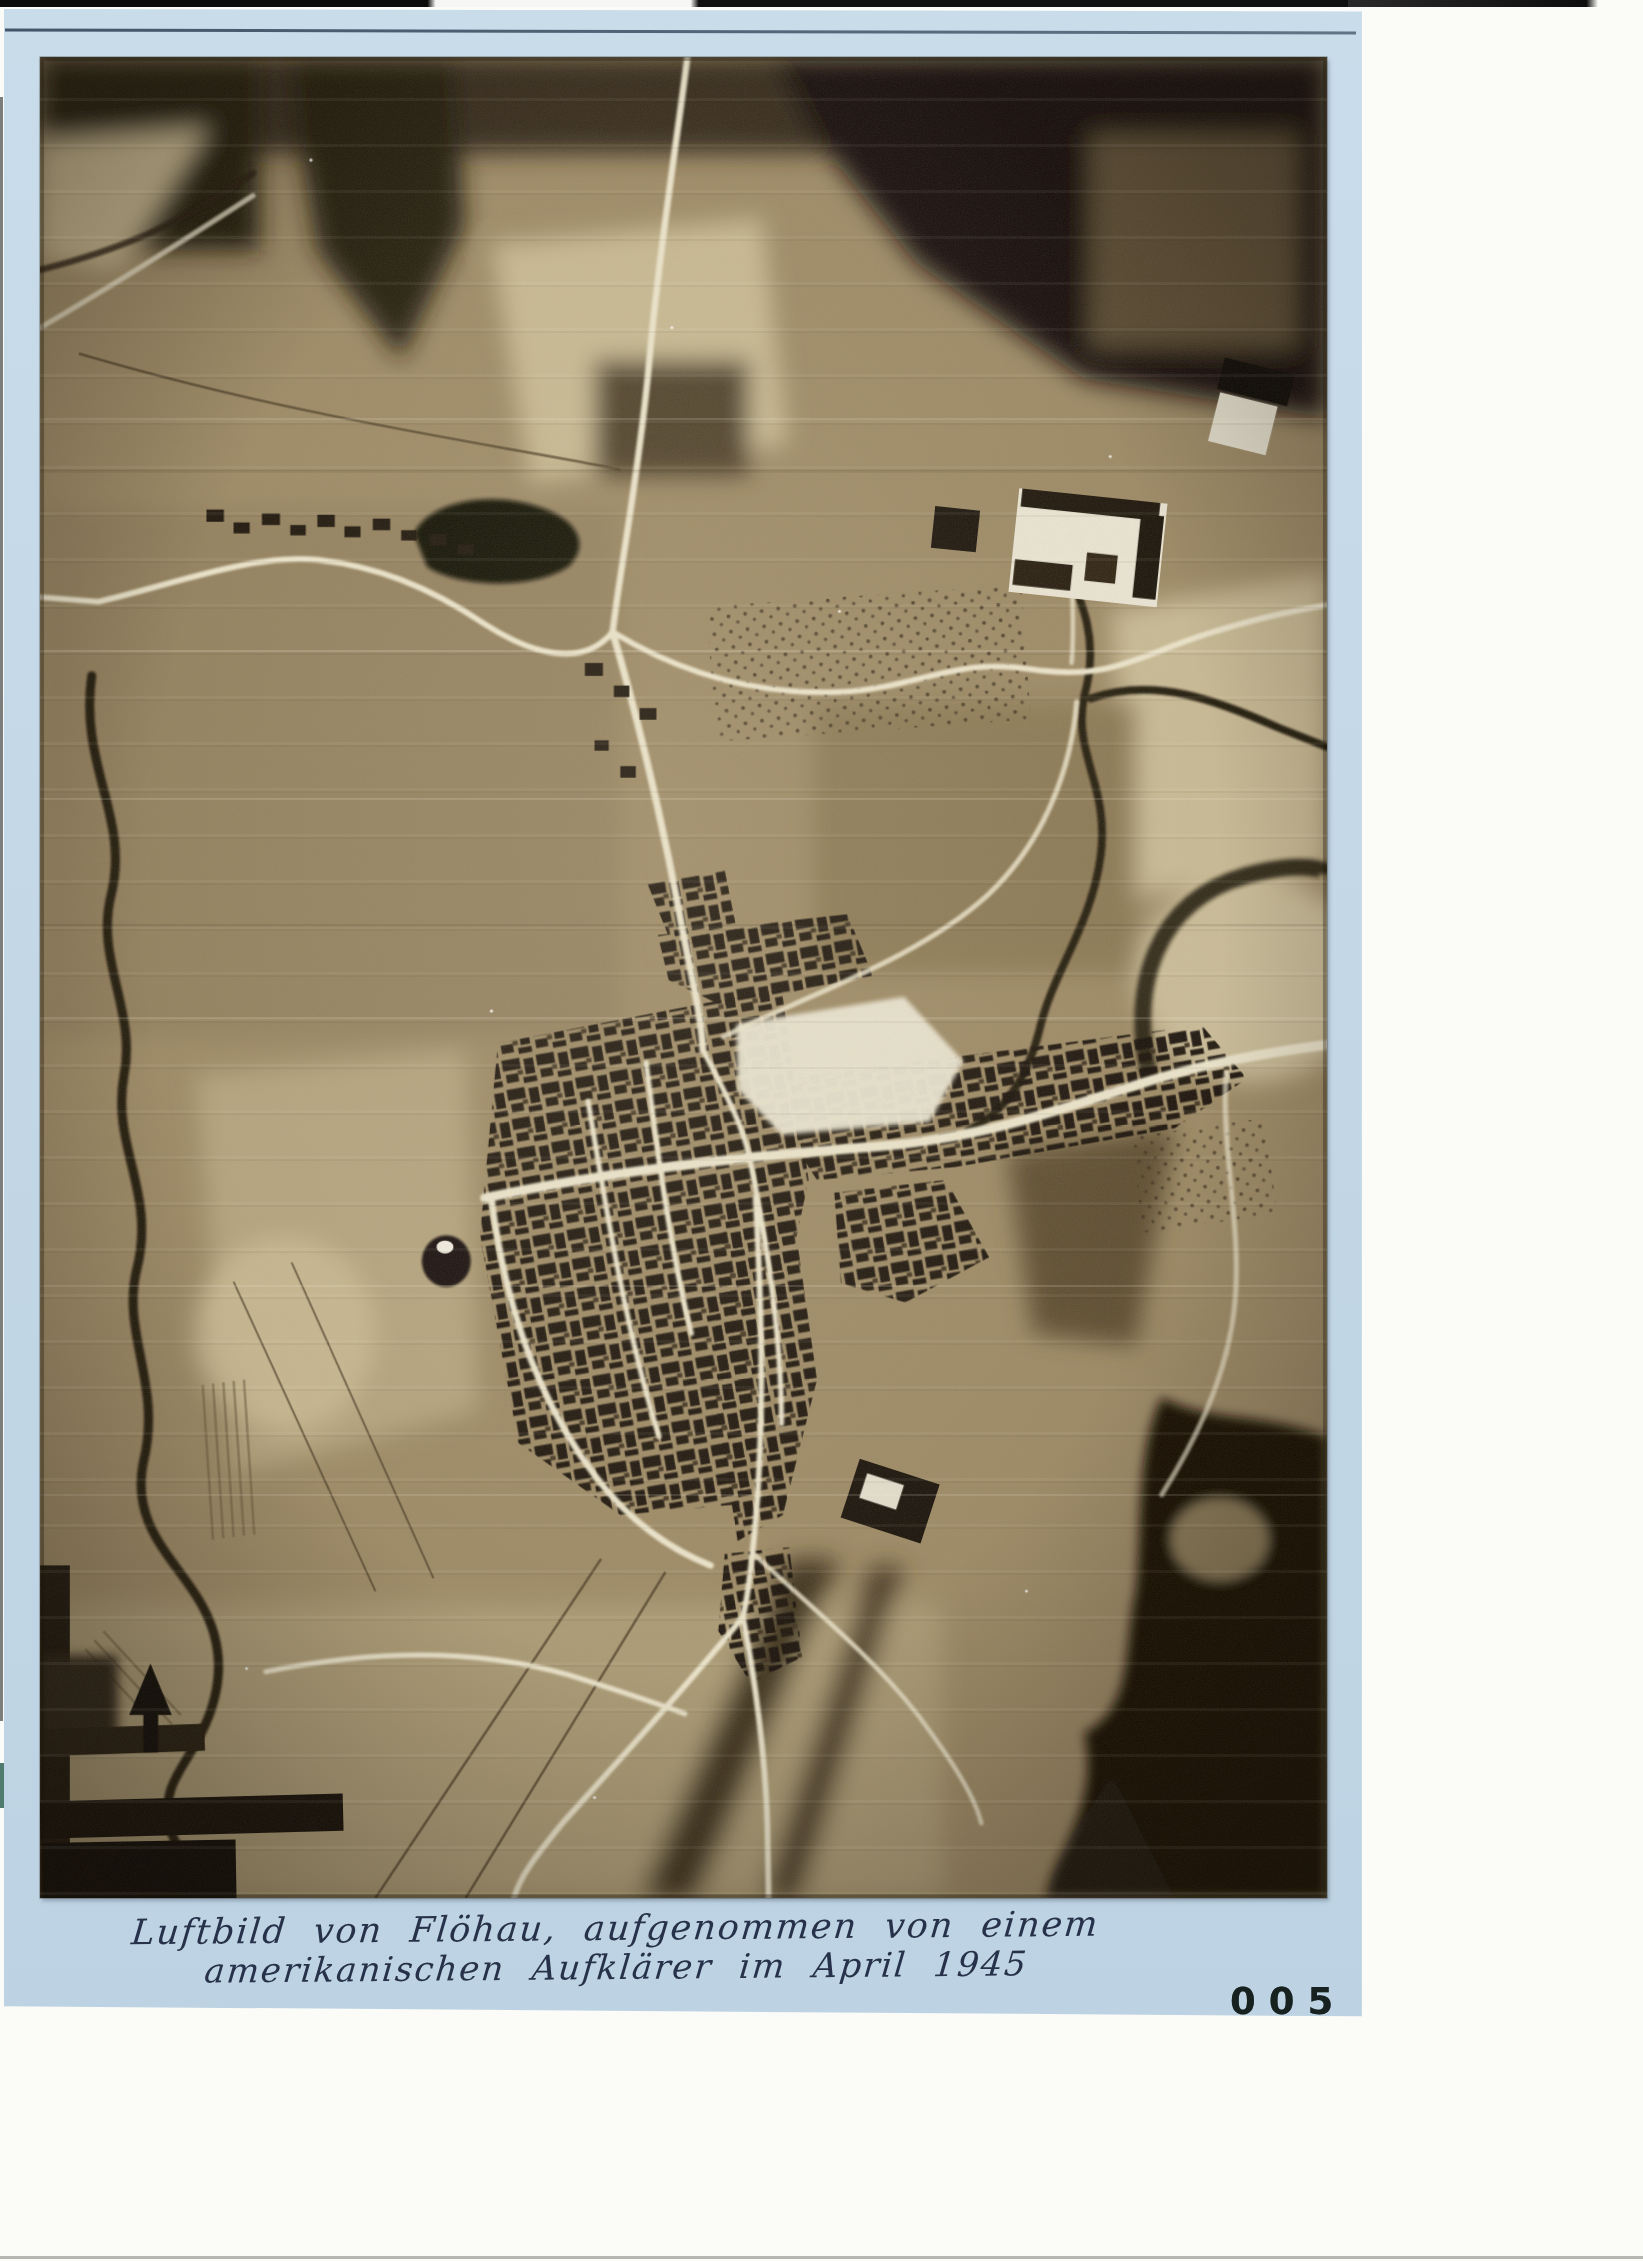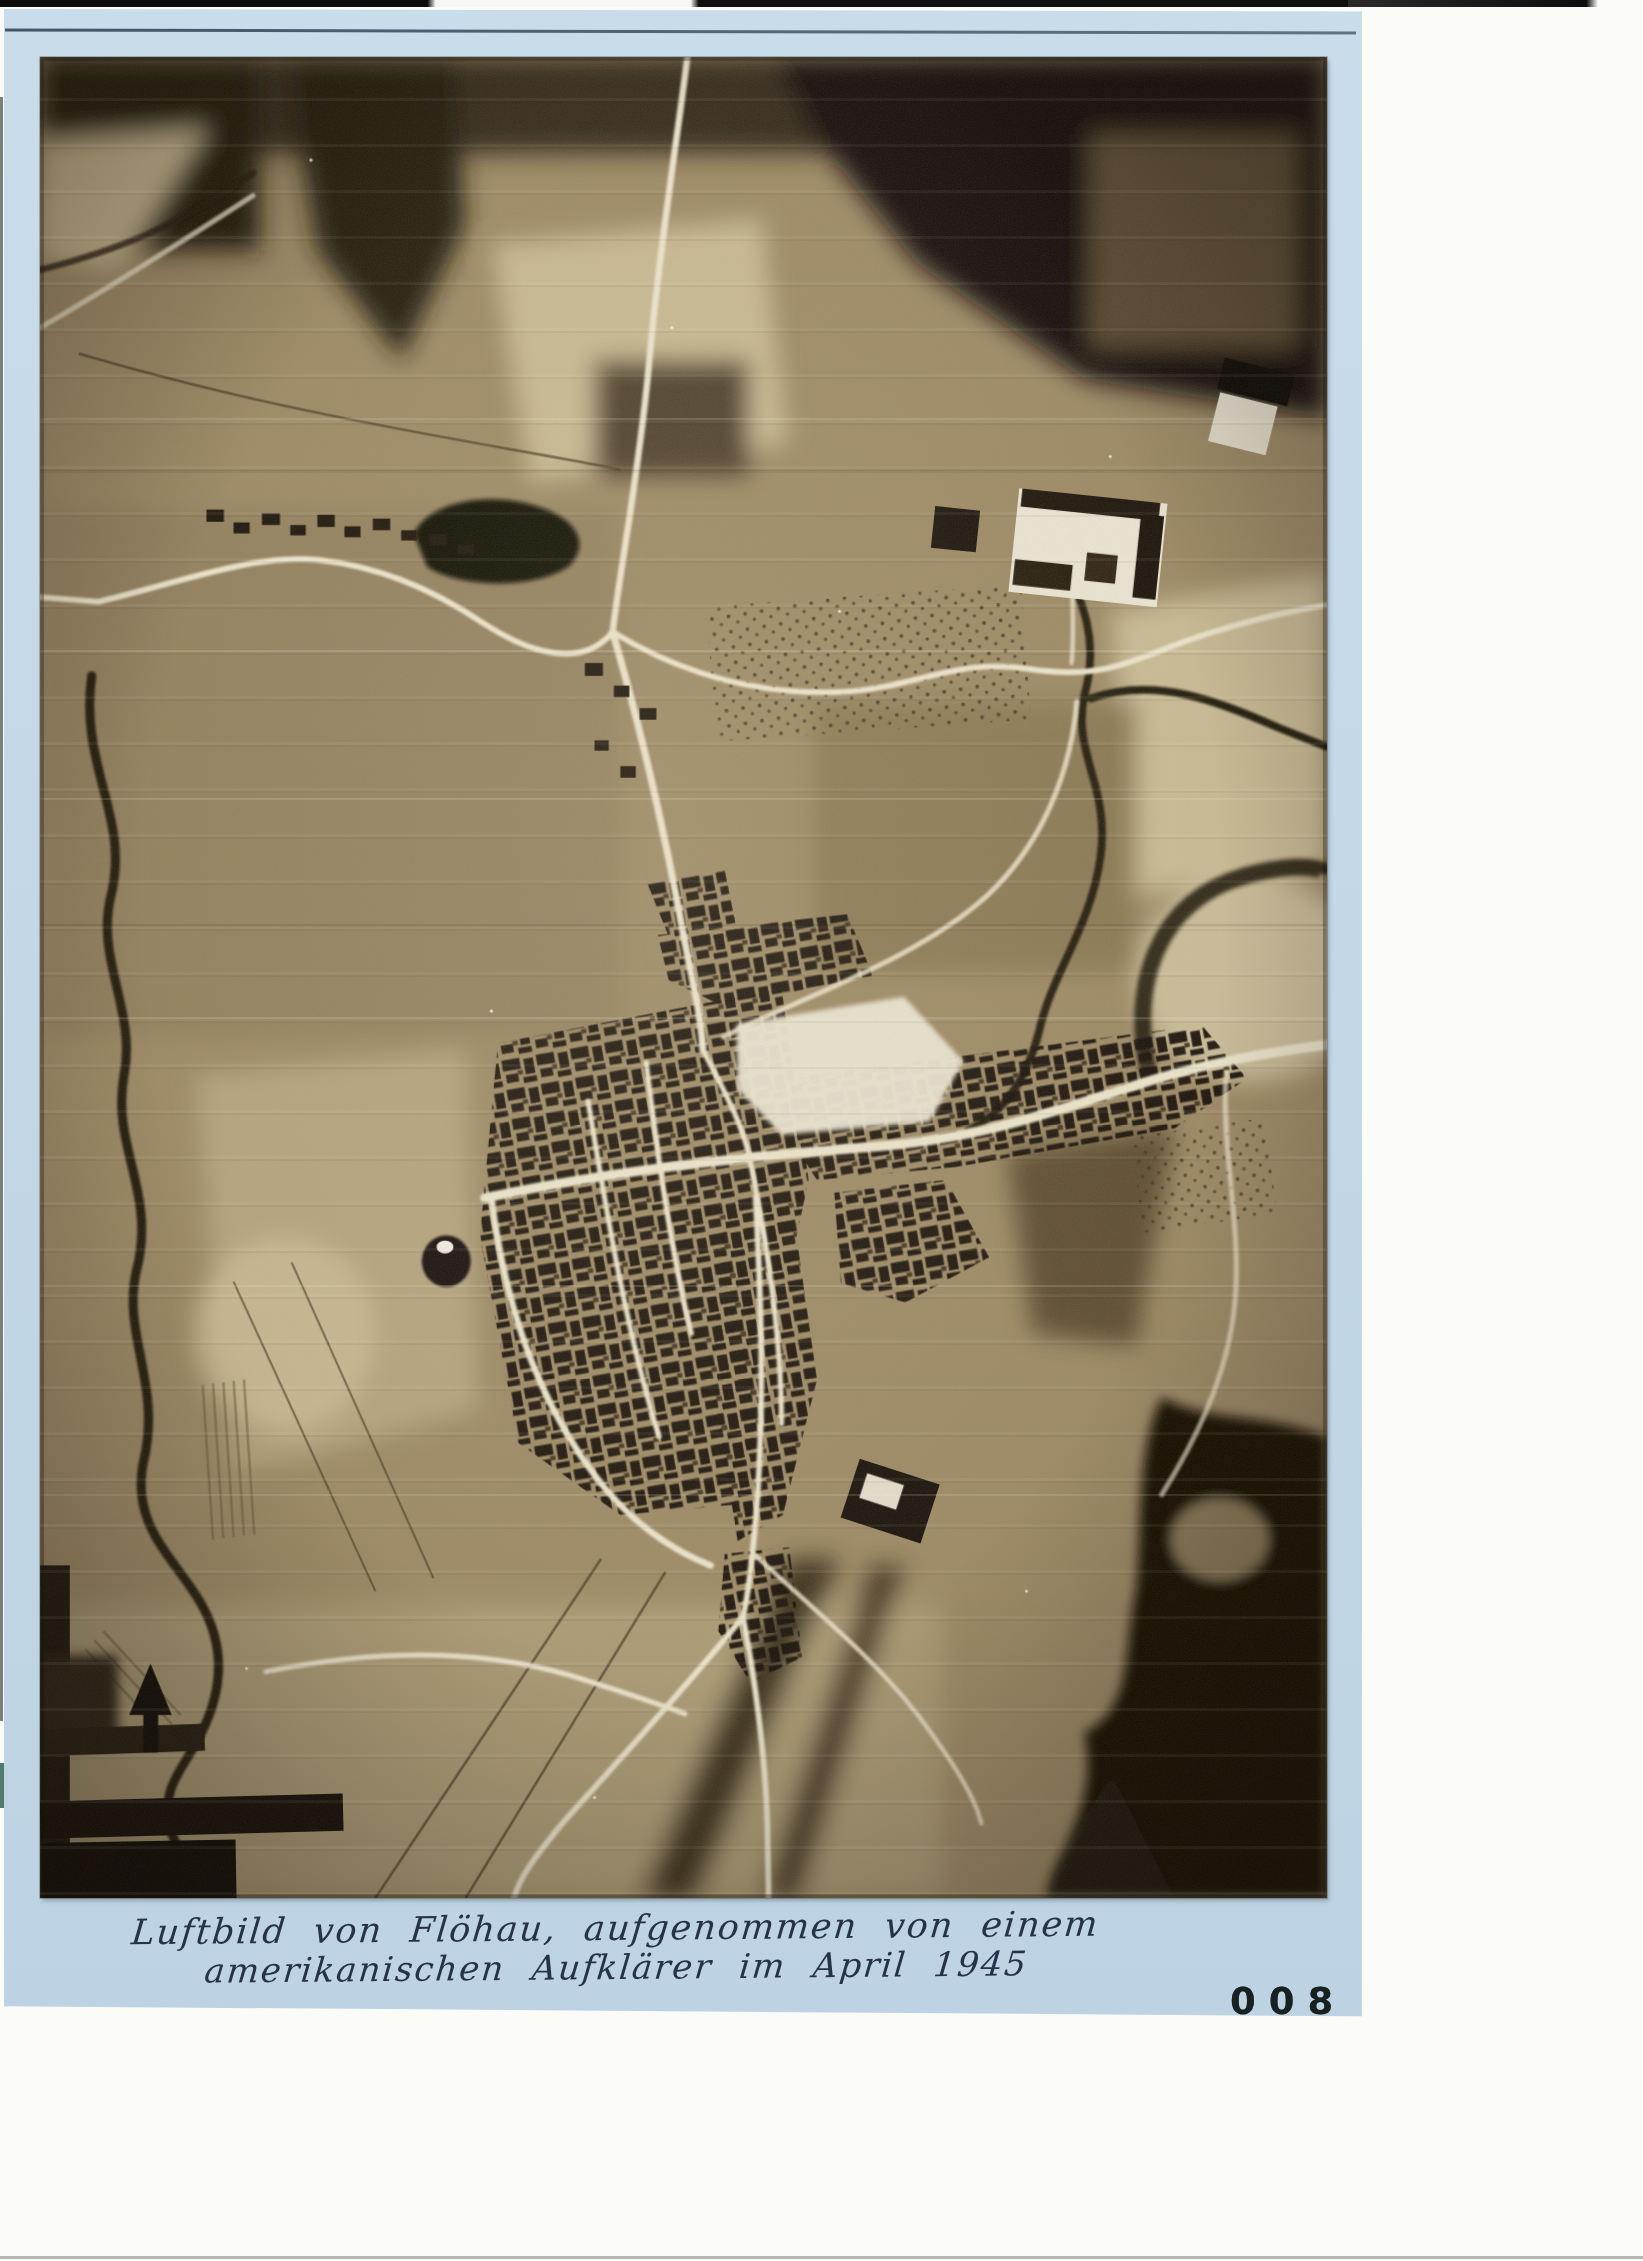--- a/index.html
+++ b/index.html
@@ -281,15 +281,15 @@
       <rect width="1996" height="2856" filter="url(#grain)" opacity=".5"></rect>
       <rect width="1996" height="2856" fill="url(#vig)"></rect>
       <rect x="3" y="3" width="1990" height="2850" fill="none" stroke="#1a130a" stroke-width="6" opacity=".35"></rect>
     </svg>
     <div class="banding"></div>
   </div>
 
   <div class="caption-line l1">Luftbild von Flöhau, aufgenommen von einem</div>
   <div class="caption-line l2">amerikanischen Aufklärer im April 1945</div>
 
-  <div class="page-number">008</div>
+  <div class="page-number">005</div>
 </div>
 
 
 </body></html>

